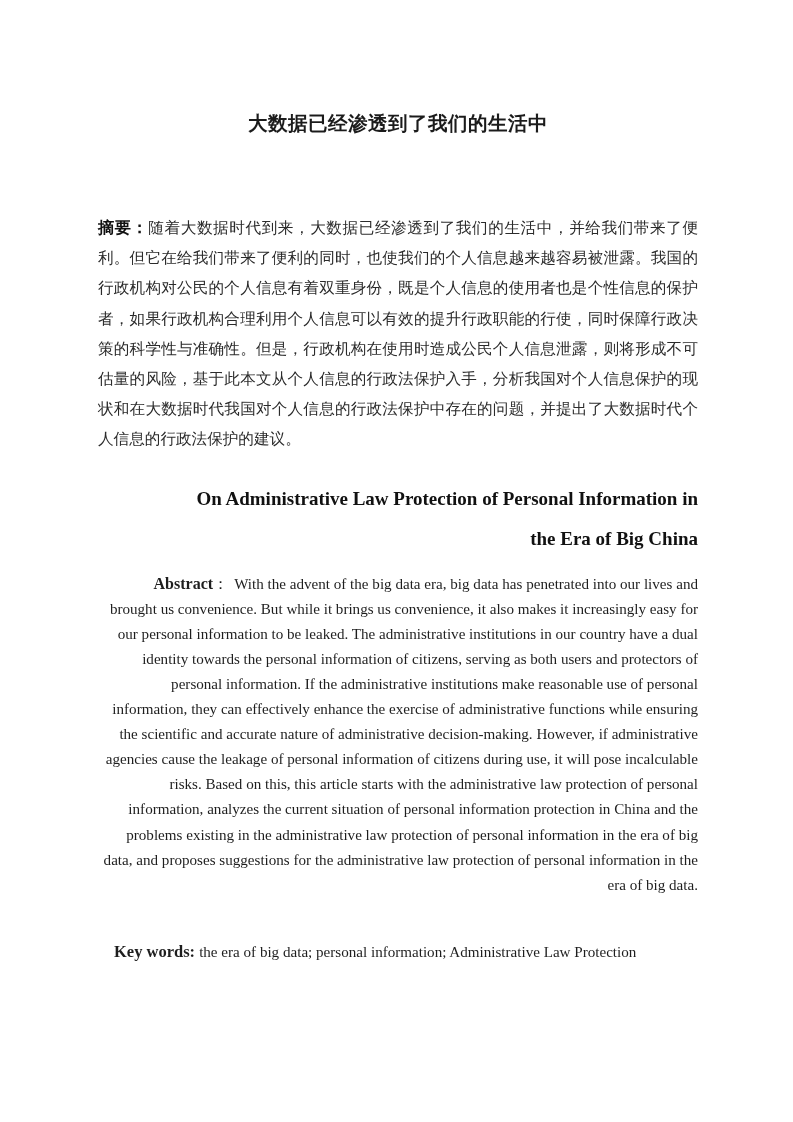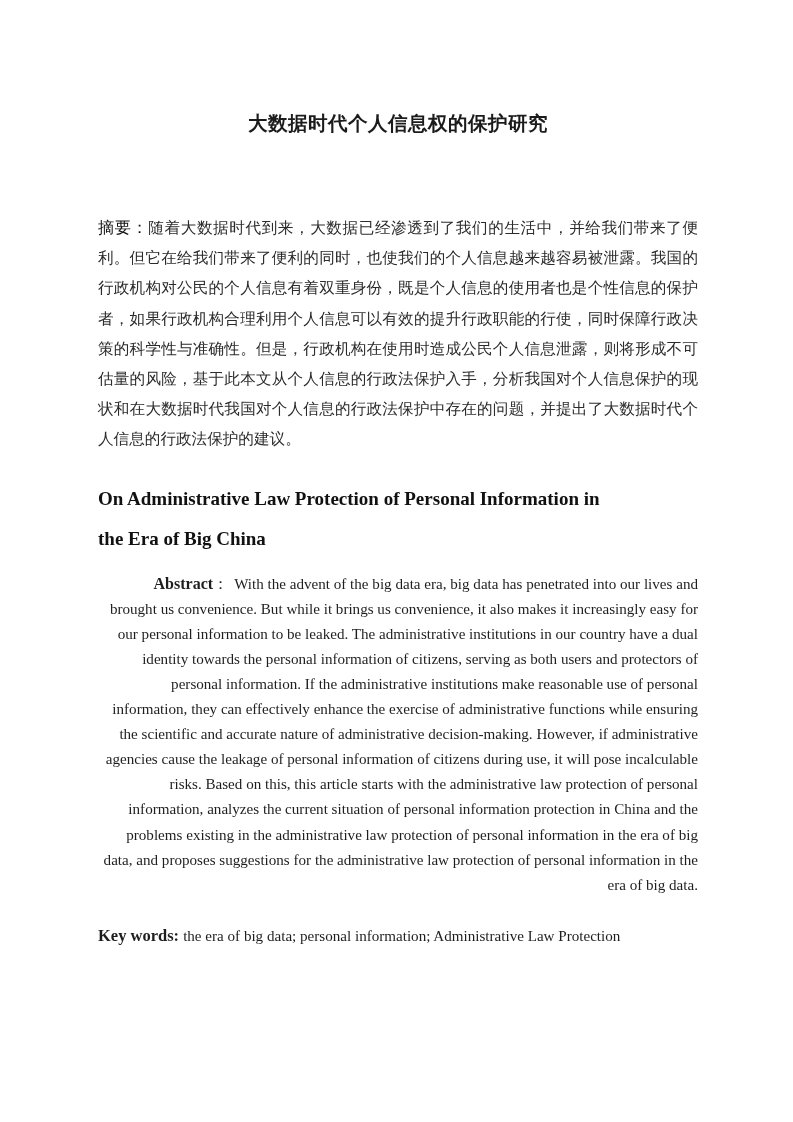--- a/index.html
+++ b/index.html
@@ -47,21 +47,21 @@
     font-size: 15.6px;
     line-height: 30.2px;
     color: #2b2b2b;
     text-align: justify;
     text-justify: inter-ideograph;
     hyphens: none;
   }
 
   .label-hei {
     font-family: "Liberation Sans", "DejaVu Sans", sans-serif;
-    font-weight: 400;
+    font-weight: 700;
     color: #111111;
     font-size: 16.2px;
   }
 
   .cn-keywords {
     margin: 0;
     padding-top: 32px;
     font-family: "Liberation Serif", "DejaVu Serif", serif;
     font-size: 15.6px;
     line-height: 30px;
@@ -70,21 +70,21 @@
 
   .cn-keywords .kw-body {
     padding-left: 4px;
     letter-spacing: 0.4px;
   }
 
   
   .en-title {
     margin: 0;
     padding-top: 24px;
-    text-align: left;
+    text-align: right;
     font-family: "Liberation Serif", "DejaVu Serif", serif;
     font-weight: 700;
     font-size: 19px;
     color: #111111;
     line-height: 40px;
   }
 
   
   .en-abstract {
     margin: 0;
@@ -106,41 +106,41 @@
     font-size: 16px;
   }
 
   .en-abstract .colon-cjk {
     font-family: "Liberation Serif", "DejaVu Serif", serif;
     font-weight: 400;
     padding-right: 6px;
   }
 
   .en-keywords {
-    margin: 0;
+    margin: 16px;
     padding-top: 25px;
     font-family: "Liberation Serif", "DejaVu Serif", serif;
     font-size: 15.1px;
     line-height: 25px;
     color: #1e1e1e;
   }
 
   .en-keywords .label-en {
     font-weight: 700;
     font-size: 16.5px;
     padding-right: 4px;
   }
 </style>
 </head>
 <body>
 
 <div class="page">
   <div class="content">
 
-    <h1 class="cn-title">大数据时代个人信息权的保护研究</h1>
+    <h1 class="cn-title">大数据已经渗透到了我们的生活中</h1>
 
     <p class="cn-abstract"><span class="label-hei">摘要：</span><span>随着大数据时代到来，大数据已经渗透到了我们的生活中，并给我们带来了便利。但它在给我们带来了便利的同时，也使我们的个人信息越来越容易被泄露。我国的行政机构对公民的个人信息有着双重身份，既是个人信息的使用者也是个性信息的保护者，如果行政机构合理利用个人信息可以有效的提升行政职能的行使，同时保障行政决策的科学性与准确性。但是，行政机构在使用时造成公民个人信息泄露，则将形成不可估量的风险，基于此本文从个人信息的行政法保护入手，分析我国对个人信息保护的现状和在大数据时代我国对个人信息的行政法保护中存在的问题，并提出了大数据时代个人信息的行政法保护的建议。</span></p>
 
 
     <h2 class="en-title">
       <span>On Administrative Law Protection of Personal Information in</span><br>
       <span>the Era of Big China</span>
     </h2>
 
     <p class="en-abstract"><span class="indent"></span><span class="label-en">Abstract</span><span class="colon-cjk">：</span><span>With the advent of the big data era, big data has penetrated into our lives and brought us convenience. But while it brings us convenience, it also makes it increasingly easy for our personal information to be leaked. The administrative institutions in our country have a dual identity towards the personal information of citizens, serving as both users and protectors of personal information. If the administrative institutions make reasonable use of personal information, they can effectively enhance the exercise of administrative functions while ensuring the scientific and accurate nature of administrative decision-making. However, if administrative agencies cause the leakage of personal information of citizens during use, it will pose incalculable risks. Based on this, this article starts with the administrative law protection of personal information, analyzes the current situation of personal information protection in China and the problems existing in the administrative law protection of personal information in the era of big data, and proposes suggestions for the administrative law protection of personal information in the era of big data.</span></p>

